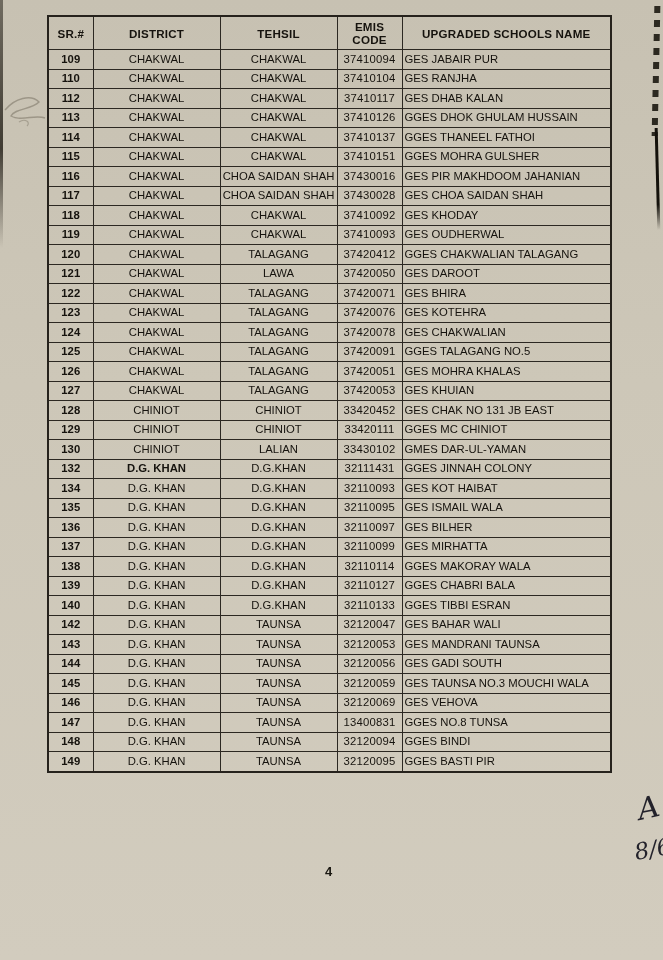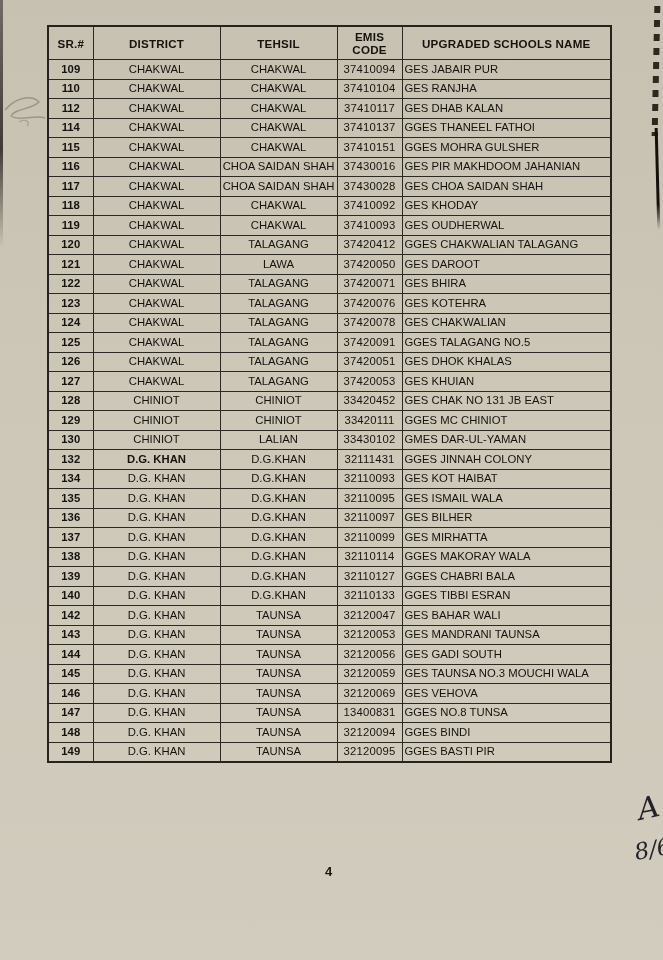--- a/index.html
+++ b/index.html
@@ -4,21 +4,21 @@
 <style>
   html,body{margin:0;padding:0;}
   body{
     width:663px;height:960px;position:relative;overflow:hidden;
     background:linear-gradient(180deg,#c7c1b2 0%,#cdc7b8 40%,#d2ccbe 100%);
     font-family:"Liberation Sans",sans-serif;
     color:#16130e;
   }
   
   .sheet-table{
-    position:absolute;left:47px;top:25px;width:563px;
+    position:absolute;left:47px;top:15px;width:563px;
     border-collapse:collapse;table-layout:fixed;
     font-size:11.3px;line-height:1.12;
   }
   .sheet-table th,.sheet-table td{
     border:1px solid #2c2822;
     vertical-align:middle;
     padding:1px 2px;
     overflow:hidden;
   }
   .sheet-table{border:2px solid #26221c;}
@@ -103,20 +103,27 @@
         <td class="col-school">GES RANJHA</td>
       </tr>
       <tr>
         <td class="col-sr">112</td>
         <td class="col-district">CHAKWAL</td>
         <td class="col-tehsil">CHAKWAL</td>
         <td class="col-emis">37410117</td>
         <td class="col-school">GES DHAB KALAN</td>
       </tr>
       <tr>
+        <td class="col-sr">113</td>
+        <td class="col-district">CHAKWAL</td>
+        <td class="col-tehsil">CHAKWAL</td>
+        <td class="col-emis">37410126</td>
+        <td class="col-school">GGES DHOK GHULAM HUSSAIN</td>
+      </tr>
+      <tr>
         <td class="col-sr">114</td>
         <td class="col-district">CHAKWAL</td>
         <td class="col-tehsil">CHAKWAL</td>
         <td class="col-emis">37410137</td>
         <td class="col-school">GGES THANEEL FATHOI</td>
       </tr>
       <tr>
         <td class="col-sr">115</td>
         <td class="col-district">CHAKWAL</td>
         <td class="col-tehsil">CHAKWAL</td>
@@ -191,21 +198,21 @@
         <td class="col-district">CHAKWAL</td>
         <td class="col-tehsil">TALAGANG</td>
         <td class="col-emis">37420091</td>
         <td class="col-school">GGES TALAGANG NO.5</td>
       </tr>
       <tr>
         <td class="col-sr">126</td>
         <td class="col-district">CHAKWAL</td>
         <td class="col-tehsil">TALAGANG</td>
         <td class="col-emis">37420051</td>
-        <td class="col-school">GES DHOK KHALAS</td>
+        <td class="col-school">GES MOHRA KHALAS</td>
       </tr>
       <tr>
         <td class="col-sr">127</td>
         <td class="col-district">CHAKWAL</td>
         <td class="col-tehsil">TALAGANG</td>
         <td class="col-emis">37420053</td>
         <td class="col-school">GES KHUIAN</td>
       </tr>
       <tr>
         <td class="col-sr">128</td>

